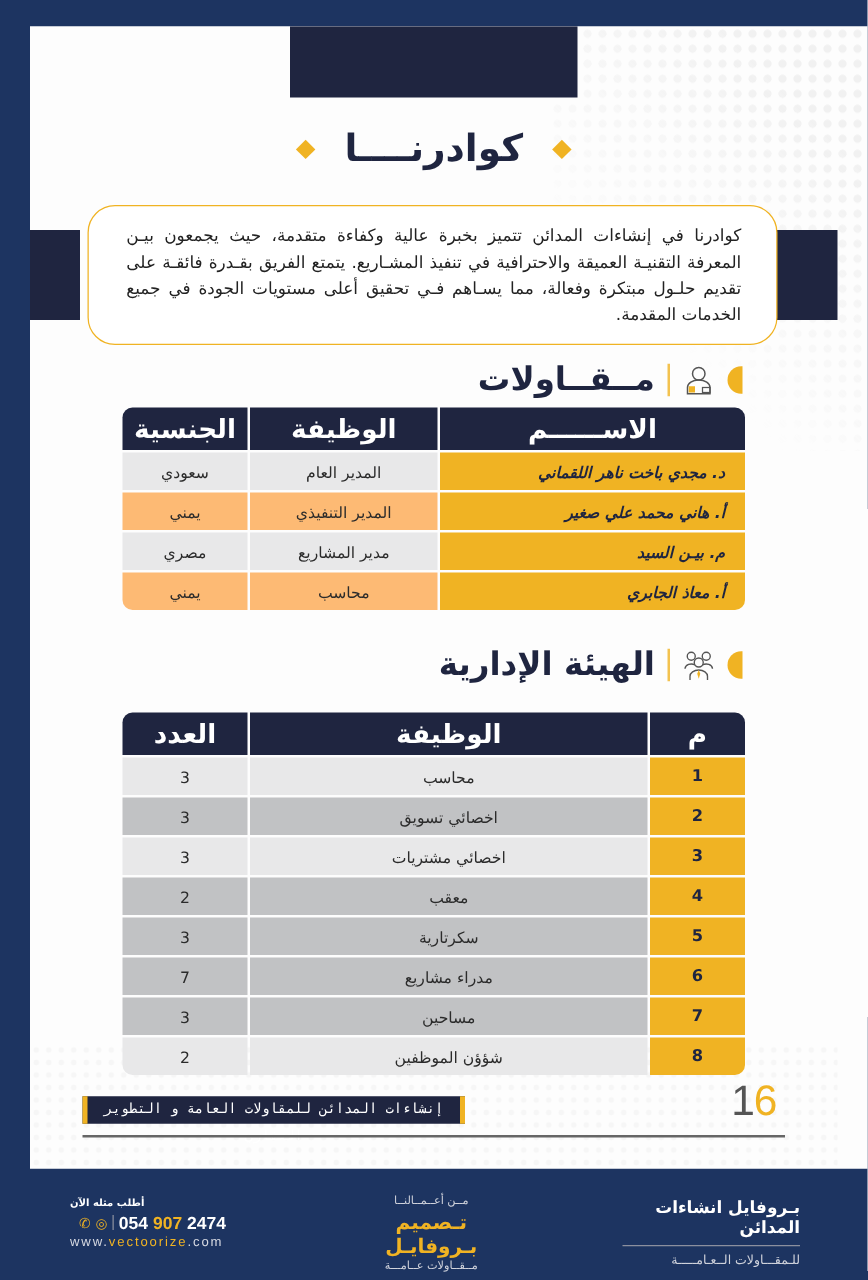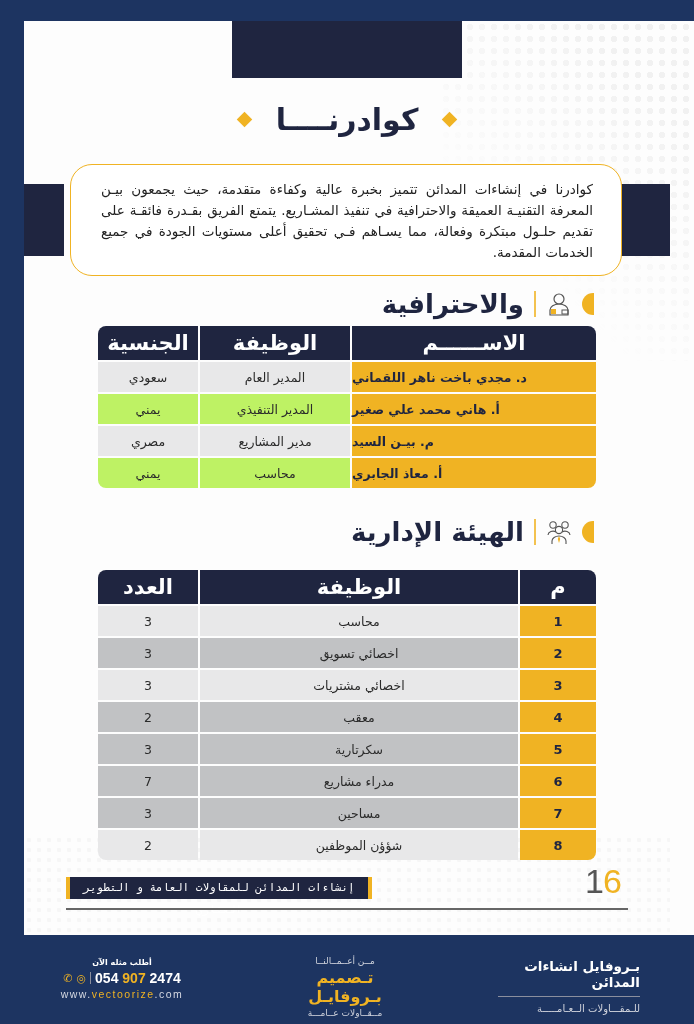--- a/index.html
+++ b/index.html
@@ -59,23 +59,23 @@
       position: absolute; border-collapse: separate; border-spacing: 2px; direction: rtl;
       font-size: 12.5px;
     }
     table.grid th {
       background: #1f2540; color: #fff; font-weight: bold; font-size: 21px; height: 34px;
     }
     table.grid td { height: 30px; text-align: center; color: #2b2b2b; }
     .mgr { left: 96px; top: 324px; width: 502px; }
     .mgr th:first-child { border-top-right-radius: 8px; }
     .mgr th:last-child { border-top-left-radius: 8px; }
-    .mgr td.name { background: #f0b323; text-align: left; padding-right: 16px; font-weight: bold; color: #1f2540; }
+    .mgr td.name { background: #f0b323; text-align: right; padding-right: 16px; font-weight: bold; color: #1f2540; font-style: italic; }
     .mgr tr.light td.c { background: #e8e8e9; }
-    .mgr tr.dark td.c { background: #bef264; }
+    .mgr tr.dark td.c { background: #fdba74; }
     .mgr tr:last-child td:first-child { border-bottom-right-radius: 8px; }
     .mgr tr:last-child td:last-child { border-bottom-left-radius: 8px; }
 
     .staff { left: 96px; top: 568px; width: 502px; }
     .staff th:first-child { border-top-right-radius: 8px; }
     .staff th:last-child { border-top-left-radius: 8px; }
     .staff td.num { background: #f0b323; font-weight: bold; color: #1f2540; font-size: 13px; }
     .staff tr.light td.c { background: #e8e8e9; }
     .staff tr.dark td.c { background: #c1c2c4; }
     .staff tr:last-child td:first-child { border-bottom-right-radius: 8px; }
@@ -97,21 +97,21 @@
       position: absolute; left: 0; top: 940px; width: 694px; height: 84px; color: #fff;
     }
     .b-right { position: absolute; left: 498px; top: 18px; width: 142px; direction: rtl; text-align: right; }
     .b-right .t1 { font-size: 13.5px; font-weight: bold; }
     .b-right .sep { height: 1px; background: #8b8f9e; margin: 6px 0 6px; }
     .b-right .t2 { font-size: 10px; letter-spacing: 2px; color: #d0d3dc; }
     .b-mid { position: absolute; left: 280px; top: 16px; width: 130px; text-align: center; direction: rtl; }
     .b-mid .m1 { font-size: 9px; letter-spacing: 2px; color: #d0d3dc; }
     .b-mid .m2 { font-size: 16px; font-weight: bold; color: #f0b323; margin: 2px 0; }
     .b-mid .m3 { font-size: 9px; letter-spacing: 2px; color: #d0d3dc; }
-    .b-left { position: absolute; left: 56px; top: 18px; width: 132px; text-align: center; }
+    .b-left { position: absolute; left: 56px; top: 18px; width: 132px; text-align: left; }
     .b-left .l1 { font-size: 8px; direction: rtl; color: #fff; font-weight: bold; }
     .b-left .phone-row { display: flex; align-items: center; justify-content: center; gap: 4px; margin: 3px 0 2px; }
     .b-left .ico { color: #f0b323; font-size: 11px; }
     .b-left .bar { width: 1px; height: 12px; background: #8b8f9e; }
     .b-left .phone { font-size: 14px; font-weight: bold; font-family: "Liberation Sans", sans-serif; }
     .b-left .phone .mid { color: #f0b323; }
     .b-left .web { font-size: 10.5px; letter-spacing: 1.5px; color: #d6d9e2; font-family: "Liberation Sans", sans-serif; }
     .b-left .web .hl { color: #f0b323; }
   </style>
 </head>
@@ -135,21 +135,21 @@
 
 <div class="section-head" style="top:284px;">
   <span class="half-disc"></span>
   <svg class="sec-icon" viewBox="0 0 26 26">
     <circle cx="13" cy="8" r="5" fill="none" stroke="#555" stroke-width="1.2"></circle>
     <path d="M4 24 v-5 a9 6 0 0 1 18 0 v5 z" fill="none" stroke="#555" stroke-width="1.2"></path>
     <rect x="5" y="18" width="5" height="5" fill="#f0b323"></rect>
     <rect x="16" y="19" width="6" height="4" fill="none" stroke="#555" stroke-width="1"></rect>
   </svg>
   <span class="sec-divider"></span>
-  <span class="sec-title">والاحترافية</span>
+  <span class="sec-title">مــقــاولات</span>
 </div>
 
 <table class="grid mgr">
   <thead>
     <tr>
       <th style="width:244px">الاســــــم</th>
       <th style="width:150px">الوظيفة</th>
       <th>الجنسية</th>
     </tr>
   </thead>

